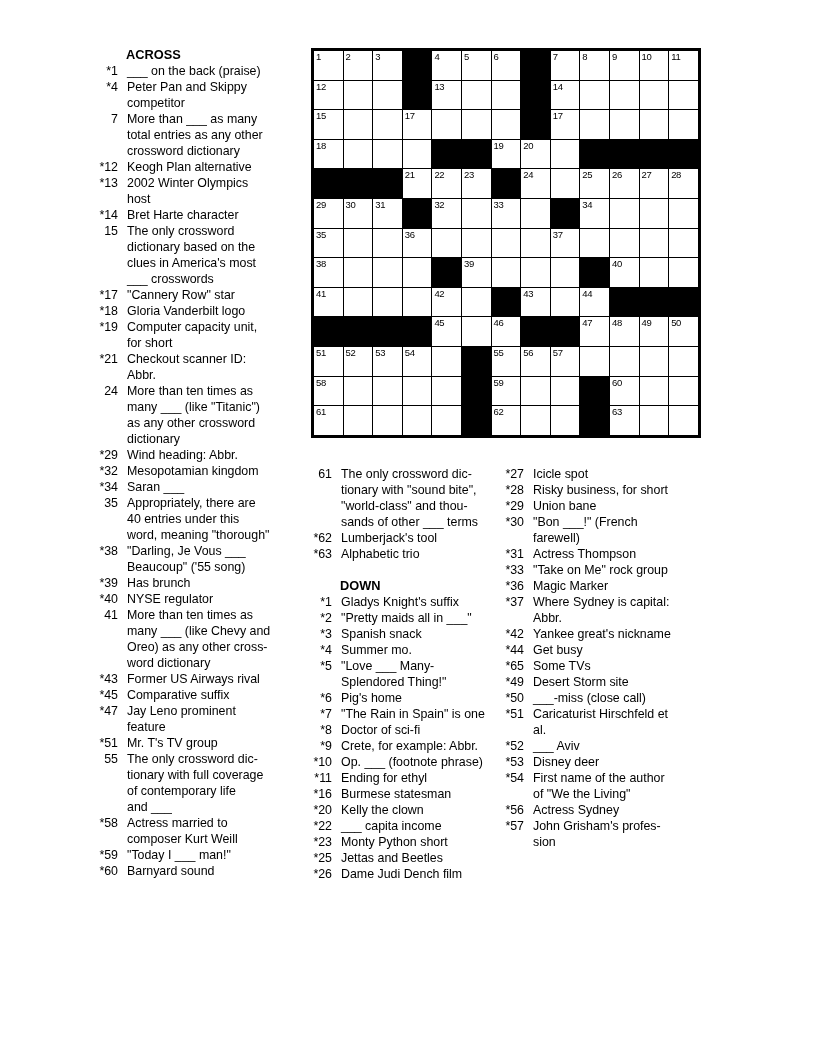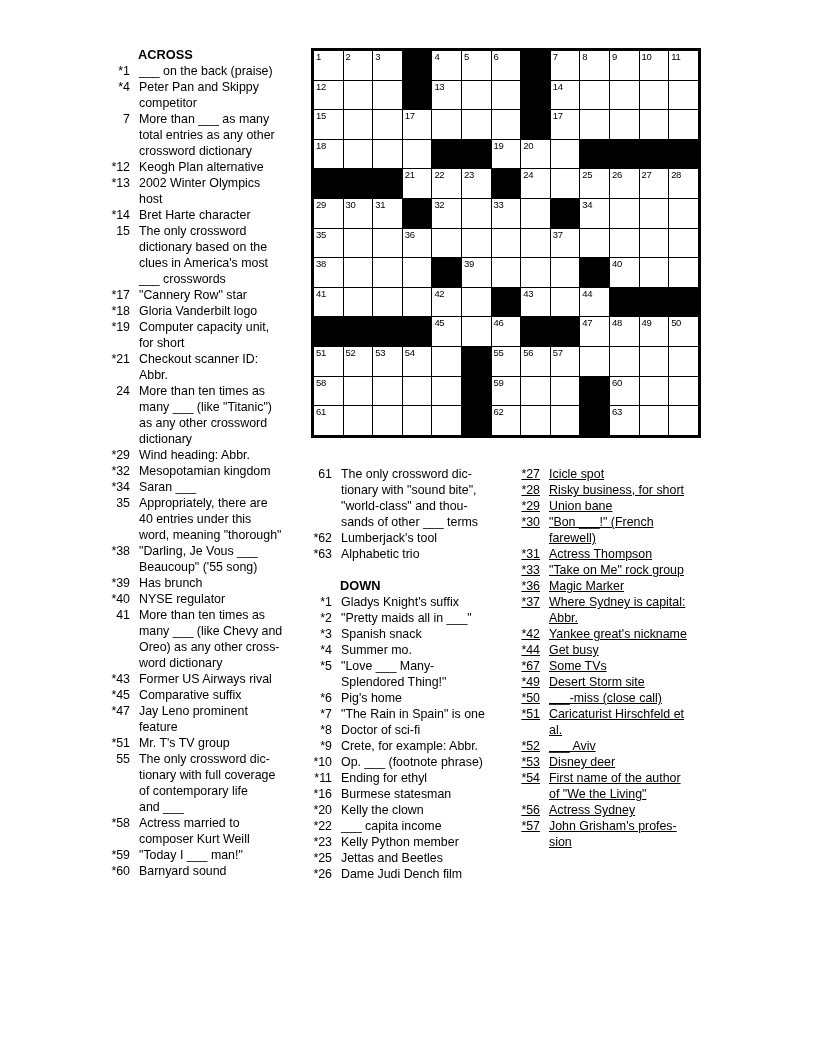--- a/index.html
+++ b/index.html
@@ -2,23 +2,23 @@
 <html><head>
 <meta charset="utf-8">
 <style>
   html,body { margin:0; padding:0; background:#fff; }
   .page {
     position:relative; width:816px; height:1056px; background:#fff;
     color:#000; font-family:"Liberation Sans","DejaVu Sans",sans-serif;
     font-size:12.4px; line-height:16px; overflow:hidden;
   }
   .clue-col { position:absolute; }
-  #col-left  { left:104px;  top:47px;  width:212px; }
+  #col-left  { left:92px;  top:47px;  width:212px; }
   #col-mid   { left:306px; top:466px; width:212px; }
-  #col-right { left:514px; top:466px; width:225px;text-decoration:underline; }
+  #col-right { left:498px; top:466px; width:225px; }
   .clue-header { font-weight:bold; padding-left:34px; font-size:12.8px; }
   .clue { display:flex; }
   .clue-num { flex:none; width:26px; text-align:right; white-space:pre; }
   .clue-text { margin-left:9px; white-space:pre; }
   .spacer { height:16px; }
   #grid {
     position:absolute; left:311px; top:48px;
     background:#000; border:3px solid #000;
     display:grid; grid-template-columns:repeat(13,28.6px);
     grid-auto-rows:28.6px; gap:1px;
@@ -547,21 +547,21 @@
         <div class="clue">
           <div class="clue-num">*20</div>
           <div class="clue-text">Kelly the clown</div>
         </div>
         <div class="clue">
           <div class="clue-num">*22</div>
           <div class="clue-text">___ capita income</div>
         </div>
         <div class="clue">
           <div class="clue-num">*23</div>
-          <div class="clue-text">Kelly Python member</div>
+          <div class="clue-text">Monty Python short</div>
         </div>
         <div class="clue">
           <div class="clue-num">*25</div>
           <div class="clue-text">Jettas and Beetles</div>
         </div>
         <div class="clue">
           <div class="clue-num">*26</div>
           <div class="clue-text">Dame Judi Dench film</div>
         </div>
       </div>
@@ -605,21 +605,21 @@
         </div>
         <div class="clue">
           <div class="clue-num">*42</div>
           <div class="clue-text">Yankee great's nickname</div>
         </div>
         <div class="clue">
           <div class="clue-num">*44</div>
           <div class="clue-text">Get busy</div>
         </div>
         <div class="clue">
-          <div class="clue-num">*67</div>
+          <div class="clue-num">*65</div>
           <div class="clue-text">Some TVs</div>
         </div>
         <div class="clue">
           <div class="clue-num">*49</div>
           <div class="clue-text">Desert Storm site</div>
         </div>
         <div class="clue">
           <div class="clue-num">*50</div>
           <div class="clue-text">___-miss (close call)</div>
         </div>

